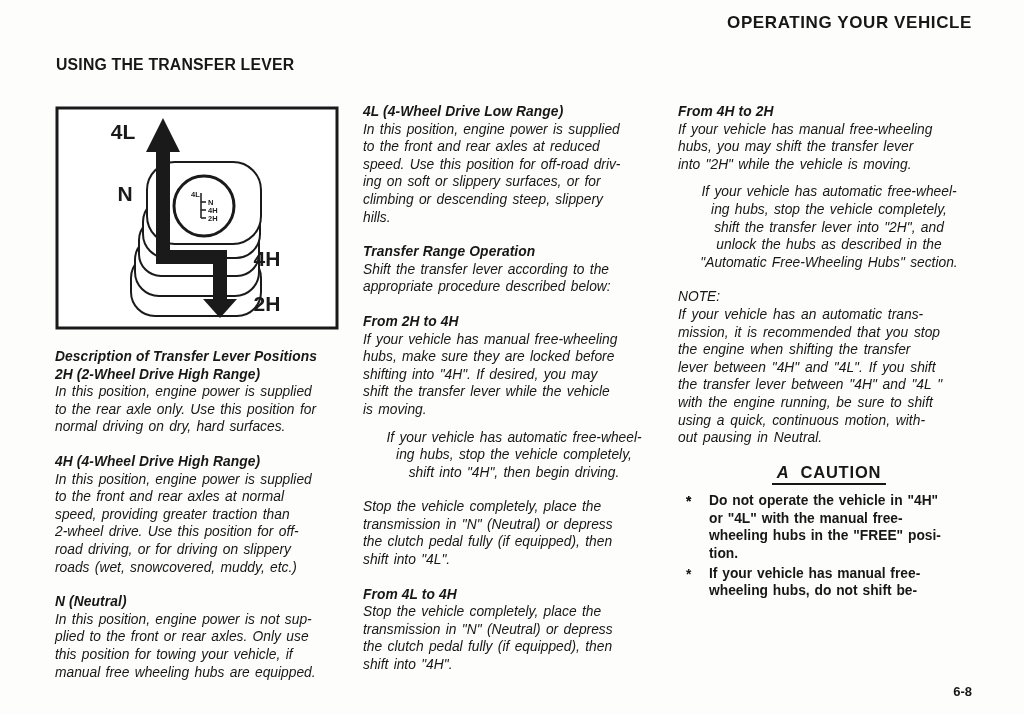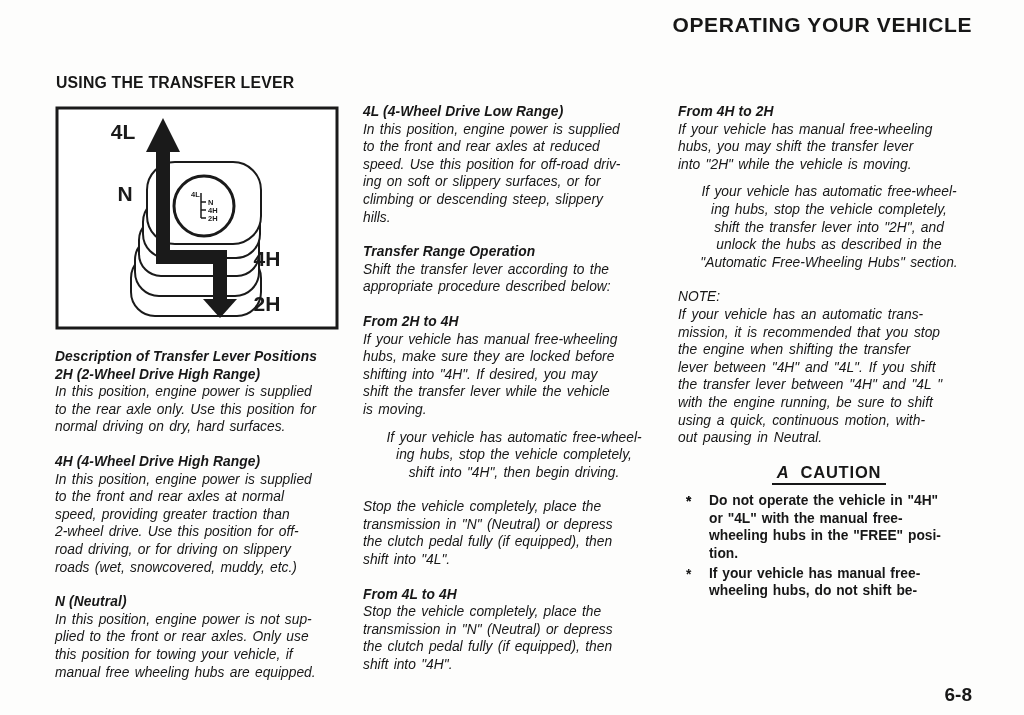--- a/index.html
+++ b/index.html
@@ -2,45 +2,45 @@
 <html><head>
 <meta charset="utf-8">
 <style>
   html,body { margin:0; padding:0; background:#ffffff; }
   .page {
     position:relative; width:1024px; height:715px; background:#fdfdfc;
     font-family:"Liberation Sans", sans-serif; color:#171717; overflow:hidden;
   }
   .running-header {
     position:absolute; top:13px; right:52px;
-    font-size:21px; font-weight:bold; letter-spacing:0.6px; white-space:nowrap;
+    font-size:17px; font-weight:bold; letter-spacing:0.6px; white-space:nowrap;
   }
   .page-title { position:absolute; left:56px; top:55px; font-weight:bold;
-    font-size:15.8px; line-height:20px; letter-spacing:0.2px;margin-top:18px; }
+    font-size:15.8px; line-height:20px; letter-spacing:0.2px; }
   .figure { position:absolute; left:55px; top:106px; width:284px; height:224px; }
   .col { position:absolute; font-size:13.8px; line-height:17.6px; }
   .col-left  { left:55px;  top:348px; width:302px; }
   .col-mid   { left:363px; top:103px; width:302px; }
   .col-right { left:678px; top:103px; width:302px; }
   .sec { margin-bottom:17px;font-style:italic; }
   .sec .h { font-weight:bold; letter-spacing:0.1px; }
   .sec p { margin:0; white-space:pre-line; word-spacing:1.5px; }
   .sec p + p { margin-top:10px;text-align:center; }
   .note { font-style:italic; }
   .note p { word-spacing:2px; }
   .caution-head { text-align:center; margin:10px 0 7px; }
   .caution-head .inner {
     display:inline-block; border-bottom:2.5px solid #171717;
     padding:0 5px 2px; font-weight:bold; font-size:16.5px; letter-spacing:0.8px;
   }
   .caution-head .sym { font-style:italic; margin-right:11px; }
   .bullet { position:relative; padding-left:31px; font-weight:bold; margin-bottom:2px; }
   .bullet .marker { position:absolute; left:8px; top:1px; font-weight:bold; }
   .bullet p { margin:0; white-space:pre-line; word-spacing:1px; }
-  .page-number { position:absolute; top:684px; right:52px; font-weight:bold; font-size:19px; }
+  .page-number { position:absolute; top:684px; right:52px; font-weight:bold; font-size:13px; }
   svg text { font-family:"Liberation Sans", sans-serif; }
 </style>
 </head>
 <body>
 
 <div class="page">
 
   <div class="running-header">OPERATING YOUR VEHICLE</div>
 
   <div class="page-title">

